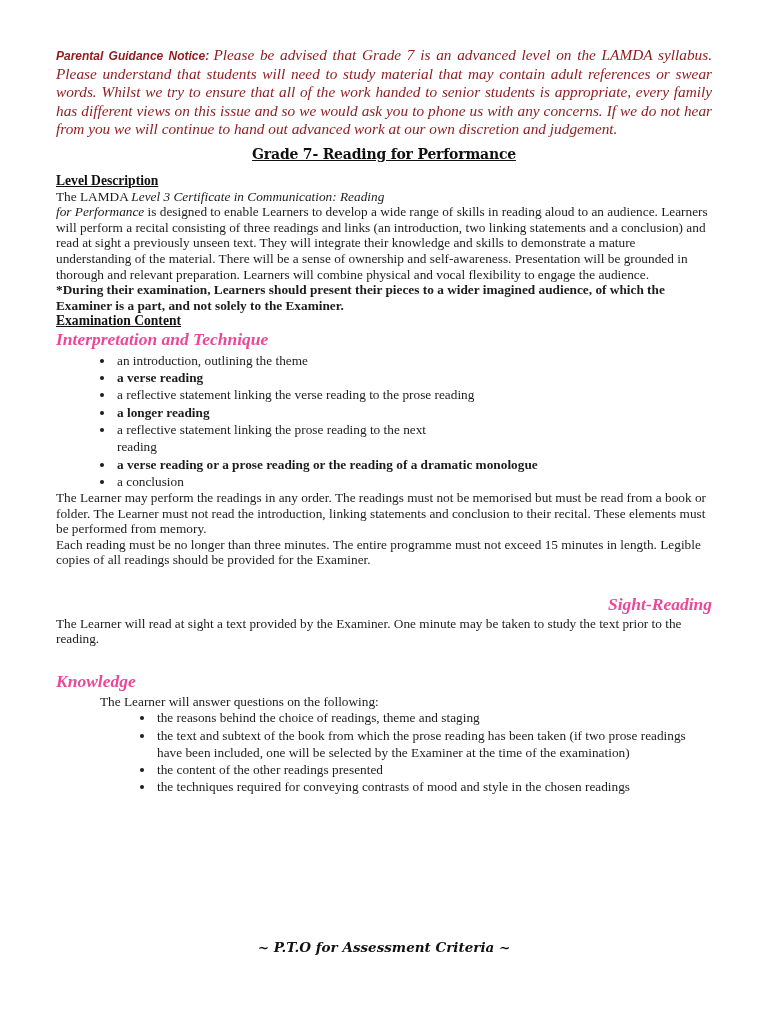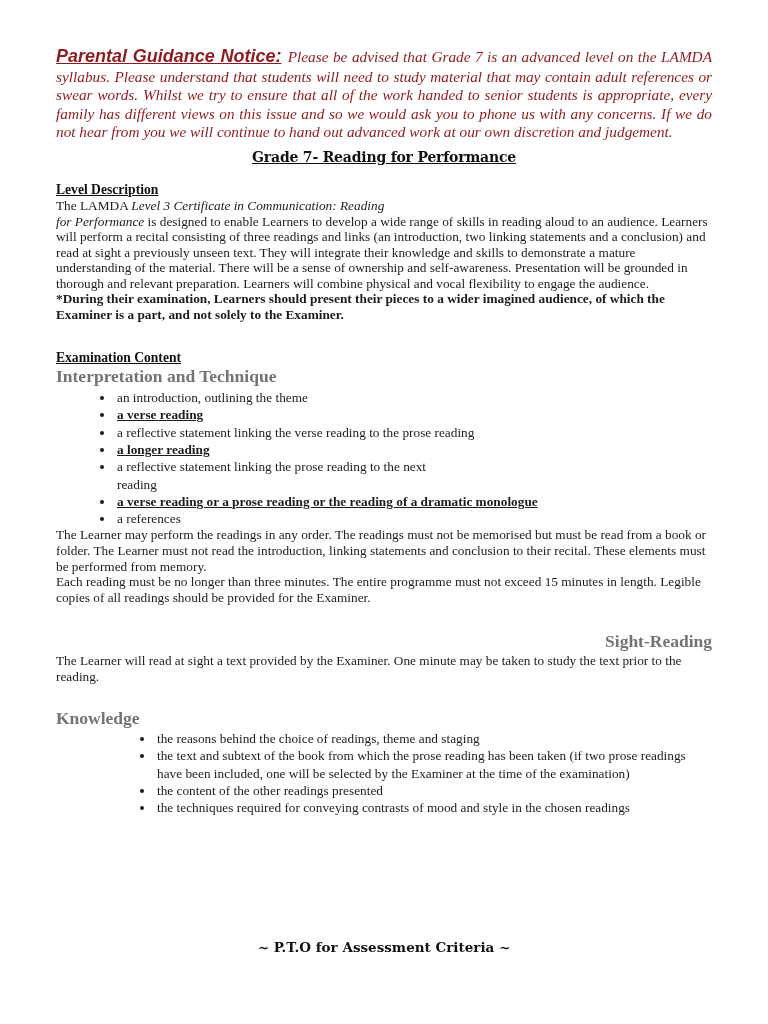--- a/index.html
+++ b/index.html
@@ -24,22 +24,21 @@
     font-style: italic;
     font-size: 15.3px;
     line-height: 1.21;
     text-align: justify;
     margin: 0;
   }
   .notice-label {
     font-family: "Liberation Sans", sans-serif;
     font-weight: bold;
     font-style: italic;
-    font-size: 18px;
-    text-decoration: underline;
+    font-size: 12px;
     margin-right: 0.35em;
   }
 
   
   .doc-title {
     margin: 7px 0 0 0;
     text-align: center;
     font-size: 14px;
     font-weight: bold;
     text-decoration: underline;
@@ -49,38 +48,39 @@
   }
 
   
   .mini-heading {
     margin: 0;
     font-size: 13.6px;
     font-weight: bold;
     text-decoration: underline;
     color: #111111;
   }
-  .mini-heading.level { margin-top: 17px; }
-  .mini-heading.exam  { margin-top: 28px; }
+  .mini-heading.level { margin-top: 11px; }
+  .mini-heading.exam  { }
 
   .para { margin: 0; }
   .pre  { white-space: pre-line; }
   .it   { font-style: italic; }
-  .b    { font-weight: bold; text-decoration: underline; }
+  .b    { font-weight: bold; }
 
   .ld-note { margin: 0; font-weight: bold; }
 
   .time-allowance { margin: 15px 0 0 0; font-weight: bold; font-size: 13.6px; }
 
   
   .sub-heading {
     margin: 0;
     font-size: 17.5px;
     font-weight: bold;
-    color: #737373;
+    font-style: italic;
+    color: #ec4899;
     line-height: 1.25;
   }
   .sub-heading.sight { margin-top: 26px; text-align: right; }
   .sub-heading.knowledge { margin-top: 24px; }
 
   ul.bullets {
     margin: 1px 0 0 0;
     padding-left: 59px;
     list-style: disc outside;
   }
@@ -95,20 +95,21 @@
 
   .footer {
     position: absolute;
     left: 0; right: 0;
     top: 940px;
     text-align: center;
     font-family: "DejaVu Serif", serif;
     font-weight: bold;
     font-size: 13.5px;
     color: #111111;
+    font-style: italic;
   }
 </style>
 </head>
 <body>
 
 <div class="page">
 
   <p class="notice"><span class="notice-label">Parental Guidance Notice:</span><span>Please be advised that Grade 7 is an advanced level on the LAMDA syllabus. Please understand that students will need to study material that may contain adult references or swear words. Whilst we try to ensure that all of the work handed to senior students is appropriate, every family has different views on this issue and so we would ask you to phone us with any concerns. If we do not hear from you we will continue to hand out advanced work at our own discretion and judgement.</span></p>
 
   <h1 class="doc-title">Grade 7- Reading for Performance</h1>
@@ -127,33 +128,34 @@
 
 
   <ul class="bullets interp-list">
     <li><span class="pre">an introduction, outlining the theme</span></li>
     <li><span class="pre b">a verse reading</span></li>
     <li><span class="pre">a reflective statement linking the verse reading to the prose reading</span></li>
     <li><span class="pre b">a longer reading</span></li>
     <li><span class="pre">a reflective statement linking the prose reading to the next
 reading</span></li>
     <li><span class="pre b">a verse reading or a prose reading or the reading of a dramatic monologue</span></li>
-    <li><span class="pre">a references</span></li>
+    <li><span class="pre">a conclusion</span></li>
   </ul>
 
   <p class="para">The Learner may perform the readings in any order. The readings must not be memorised but must be read from a book or folder. The Learner must not read the introduction, linking statements and conclusion to their recital. These elements must be performed from memory.</p>
 
   <p class="para">Each reading must be no longer than three minutes. The entire programme must not exceed 15 minutes in length. Legible copies of all readings should be provided for the Examiner.</p>
 
   <h3 class="sub-heading sight">Sight-Reading</h3>
 
   <p class="para">The Learner will read at sight a text provided by the Examiner. One minute may be taken to study the text prior to the reading.</p>
 
   <h3 class="sub-heading knowledge">Knowledge</h3>
 
+  <p class="lead indented">The Learner will answer questions on the following:</p>
 
   <ul class="bullets knowledge-list">
     <li><span class="pre">the reasons behind the choice of readings, theme and staging</span></li>
     <li><span class="pre">the text and subtext of the book from which the prose reading has been taken (if two prose readings have been included, one will be selected by the Examiner at the time of the examination)</span></li>
     <li><span class="pre">the content of the other readings presented</span></li>
     <li><span class="pre">the techniques required for conveying contrasts of mood and style in the chosen readings</span></li>
   </ul>
 
   <div class="footer">~ P.T.O for Assessment Criteria ~</div>
 

